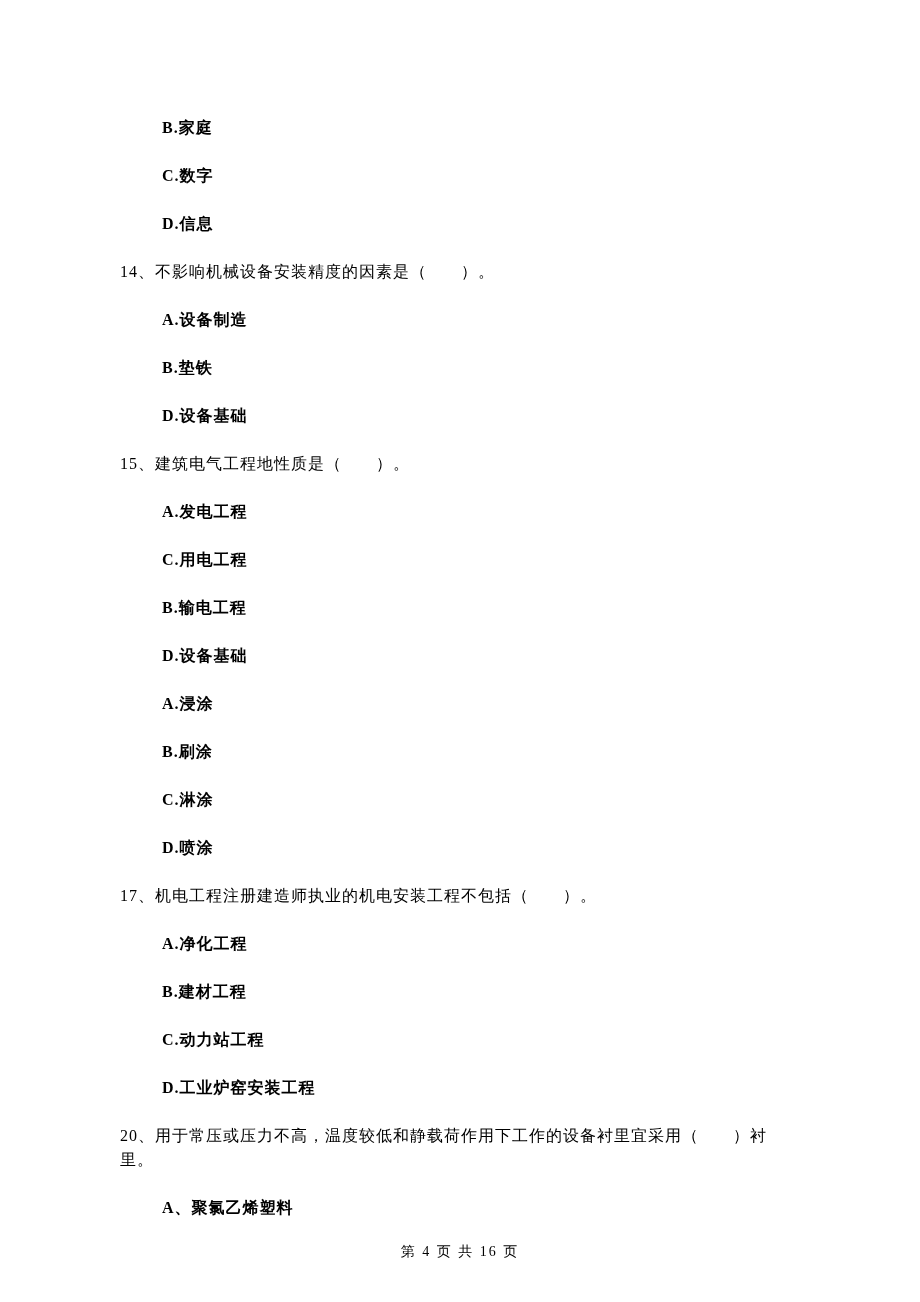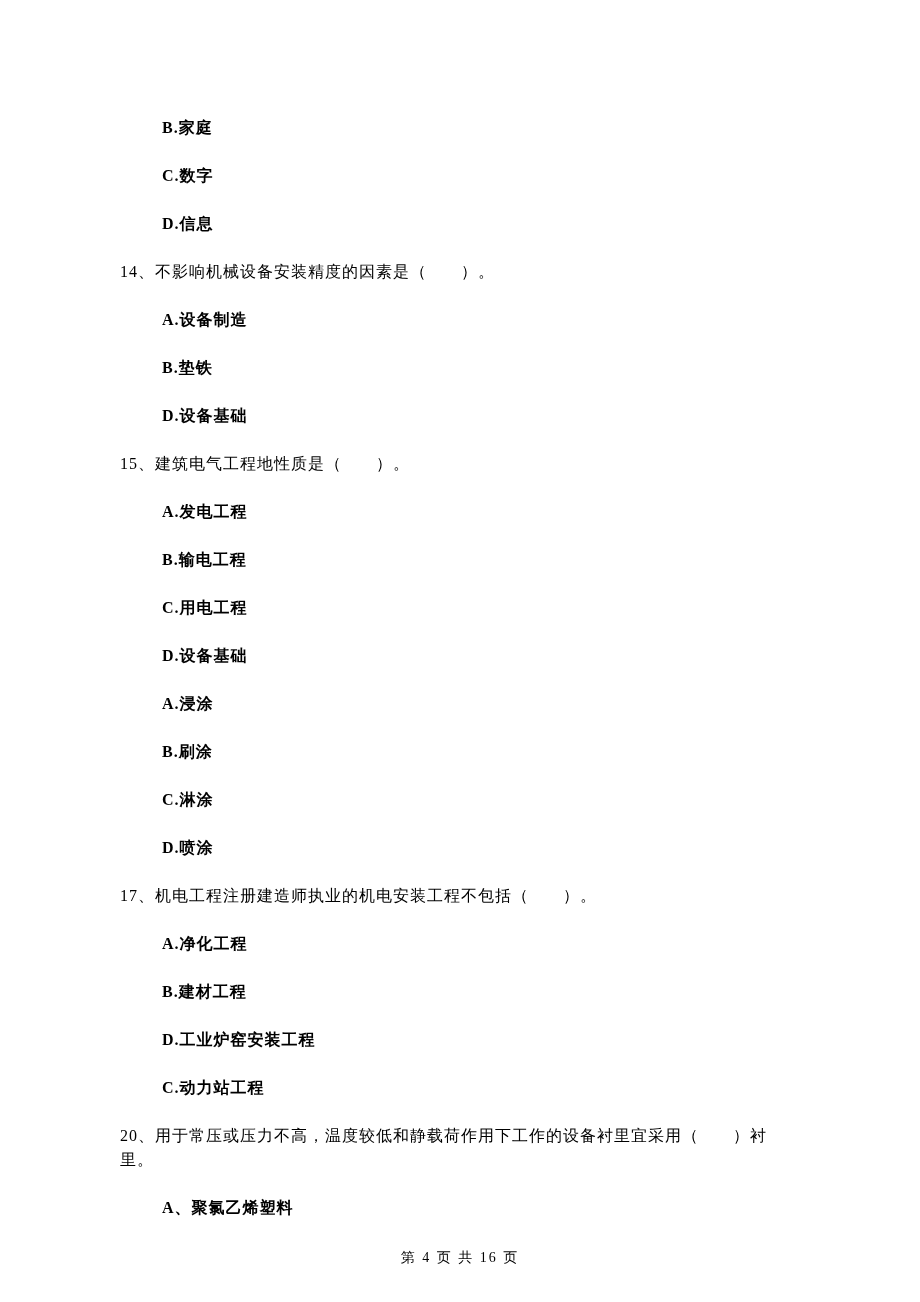--- a/index.html
+++ b/index.html
@@ -25,21 +25,21 @@
       margin-bottom: 24px;
       letter-spacing: 1px;
       font-weight: bold;
     }
     .question {
       margin-bottom: 24px;
       letter-spacing: 1px;
     }
     .footer {
       position: absolute;
-      bottom: 34px;
+      bottom: 40px;
       width: 100%;
       text-align: center;
       font-size: 14px;
       letter-spacing: 2px;
     }
   </style>
 </head>
 <body>
 
 <div class="content">
@@ -47,32 +47,32 @@
   <div class="option">C.数字</div>
   <div class="option">D.信息</div>
 
   <div class="question">14、不影响机械设备安装精度的因素是（　　）。</div>
   <div class="option">A.设备制造</div>
   <div class="option">B.垫铁</div>
   <div class="option">D.设备基础</div>
 
   <div class="question">15、建筑电气工程地性质是（　　）。</div>
   <div class="option">A.发电工程</div>
+  <div class="option">C.用电工程</div>
   <div class="option">B.输电工程</div>
-  <div class="option">C.用电工程</div>
   <div class="option">D.设备基础</div>
 
   <div class="option">A.浸涂</div>
   <div class="option">B.刷涂</div>
   <div class="option">C.淋涂</div>
   <div class="option">D.喷涂</div>
 
   <div class="question">17、机电工程注册建造师执业的机电安装工程不包括（　　）。</div>
   <div class="option">A.净化工程</div>
   <div class="option">B.建材工程</div>
+  <div class="option">C.动力站工程</div>
   <div class="option">D.工业炉窑安装工程</div>
-  <div class="option">C.动力站工程</div>
 
   <div class="question">20、用于常压或压力不高，温度较低和静载荷作用下工作的设备衬里宜采用（　　）衬里。</div>
   <div class="option">A、聚氯乙烯塑料</div>
 </div>
 
 <div class="footer">第 4 页 共 16 页</div>
 
 </body></html>

